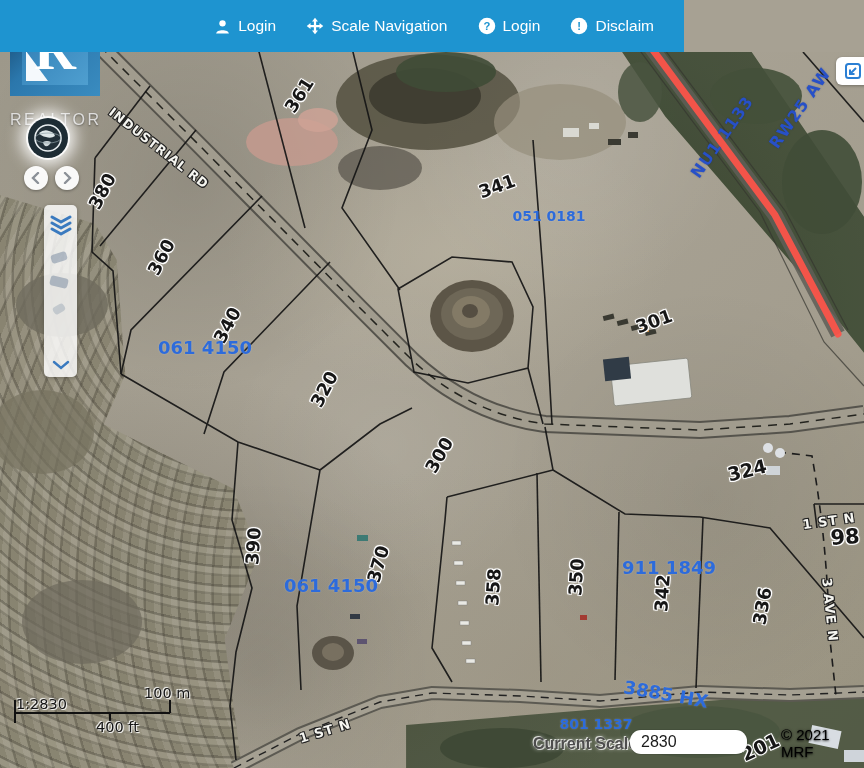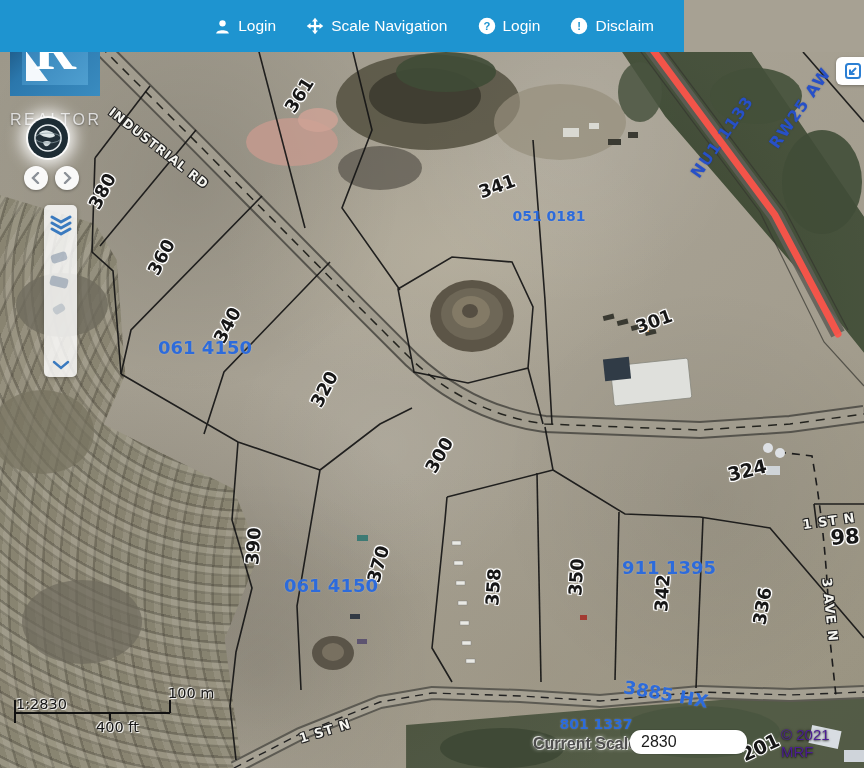--- a/index.html
+++ b/index.html
@@ -67,21 +67,21 @@
   .expand-btn{position:absolute;left:836px;top:57px;width:34px;height:28px;background:#fff;border-radius:6px;
     z-index:40;display:flex;align-items:center;justify-content:center;box-shadow:0 1px 3px rgba(0,0,0,.3);cursor:pointer;}
   
   .sb-text{position:absolute;font-family:"DejaVu Sans",sans-serif;color:#161616;font-size:14.5px;z-index:22;
     text-shadow:-1px -1px 0 rgba(255,255,255,.8),1px 1px 0 rgba(255,255,255,.8),0 0 3px rgba(255,255,255,.7);}
   .cur-scale{position:absolute;left:533px;top:735px;font-size:16px;color:#4d4d4d;font-weight:bold;z-index:30;
     text-shadow:-1px -1px 0 rgba(255,255,255,.75),1px 1px 0 rgba(255,255,255,.75),0 0 4px rgba(255,255,255,.8);}
   .scale-input{position:absolute;left:630px;top:730px;width:102px;height:24px;border:none;border-radius:11px;
     background:#fff;box-shadow:0 0 0 1px rgba(0,0,0,.08);padding:0 4px 0 11px;font-size:16px;z-index:30;
     font-family:"Liberation Sans",sans-serif;color:#1a1a1a;outline:none;}
-  .copyright{position:absolute;left:781px;top:726px;color:#4c1d95;font-size:15px;z-index:30;
+  .copyright{position:absolute;left:781px;top:726px;color:#000000;font-size:15px;z-index:30;
     text-shadow:0 1px 2px rgba(0,0,0,.65),0 0 3px rgba(0,0,0,.4);}
 </style>
 </head>
 <body>
 
 <div class="map">
   <div class="layer mottle"></div>
   <div class="layer badlands"></div>
   <div class="layer trees-ne"></div>
   <div class="layer green-bottom"></div>
@@ -222,21 +222,21 @@
       <span class="lbl lbl-parcel" style="left: 662px; top: 541px; transform: translate(-50%, -50%) rotate(-86deg); font-size: 18px;">342</span>
       <span class="lbl lbl-parcel" style="left: 762px; top: 554px; transform: translate(-50%, -50%) rotate(-80deg); font-size: 18px;">336</span>
       <span class="lbl lbl-parcel" style="left: 845px; top: 485px; transform: translate(-50%, -50%) rotate(-4deg); font-size: 21px;">98</span>
       <span class="lbl lbl-parcel" style="left: 760px; top: 695px; transform: translate(-50%, -50%) rotate(-25deg); font-size: 19px;">201</span>
     </div>
   <div class="labels">
 
   <span class="lbl lbl-plan" style="left: 517px; top: 164px; transform: translate(-50%, -50%) rotate(0deg); font-size: 14px; margin-left: 32px;">051 0181</span>
       <span class="lbl lbl-plan" style="left: 205px; top: 295px; transform: translate(-50%, -50%) rotate(0deg); font-size: 18px;">061 4150</span>
       <span class="lbl lbl-plan" style="left: 331px; top: 533px; transform: translate(-50%, -50%) rotate(0deg); font-size: 18px;">061 4150</span>
-      <span class="lbl lbl-plan" style="left: 669px; top: 515px; transform: translate(-50%, -50%) rotate(0deg); font-size: 18px;">911 1395</span>
+      <span class="lbl lbl-plan" style="left: 669px; top: 515px; transform: translate(-50%, -50%) rotate(0deg); font-size: 18px;">911 1849</span>
       <span class="lbl lbl-plan" style="left: 596px; top: 672px; transform: translate(-50%, -50%) rotate(0deg); font-size: 14px;">801 1337</span>
       <span class="lbl lbl-plan" style="left: 666px; top: 642px; transform: translate(-50%, -50%) rotate(10deg); font-size: 18px;">3885 HX</span>
     </div>
   <div class="labels">
 
   <span class="lbl lbl-road" style="left: 159px; top: 96px; transform: translate(-50%, -50%) rotate(38deg); font-size: 12.5px;">INDUSTRIAL RD</span>
       <span class="lbl lbl-road" style="left: 325px; top: 679px; transform: translate(-50%, -50%) rotate(-17deg); font-size: 13px;">1 ST N</span>
       <span class="lbl lbl-road" style="left: 829px; top: 469px; transform: translate(-50%, -50%) rotate(-8deg); font-size: 13px;">1 ST N</span>
       <span class="lbl lbl-road" style="left: 830px; top: 558px; transform: translate(-50%, -50%) rotate(84deg); font-size: 13px;">3 AVE N</span>
     </div>
@@ -324,18 +324,18 @@
 
 <div class="expand-btn">
   <svg width="18" height="18" viewBox="0 0 18 18">
     <rect x="2" y="2" width="14" height="14" rx="2.5" fill="none" stroke="#2b7fd4" stroke-width="2"></rect>
     <line x1="12" y1="6" x2="6" y2="12" stroke="#2b7fd4" stroke-width="2"></line>
     <polyline points="6,7.5 6,12 10.5,12" fill="none" stroke="#2b7fd4" stroke-width="2"></polyline>
   </svg>
 </div>
 
 <span class="sb-text" style="left:16px;top:696px">1:2830</span>
-<span class="sb-text" style="left:168px;top:685px">100 m</span>
+<span class="sb-text" style="left:144px;top:685px">100 m</span>
 <span class="sb-text" style="left:96px;top:719px">400 ft</span>
 
 <span class="cur-scale">Current Scale:</span>
 <input class="scale-input" type="text" value="2830" style="">
 <span class="copyright">© 2021 MRF</span>
 
 </body></html>

